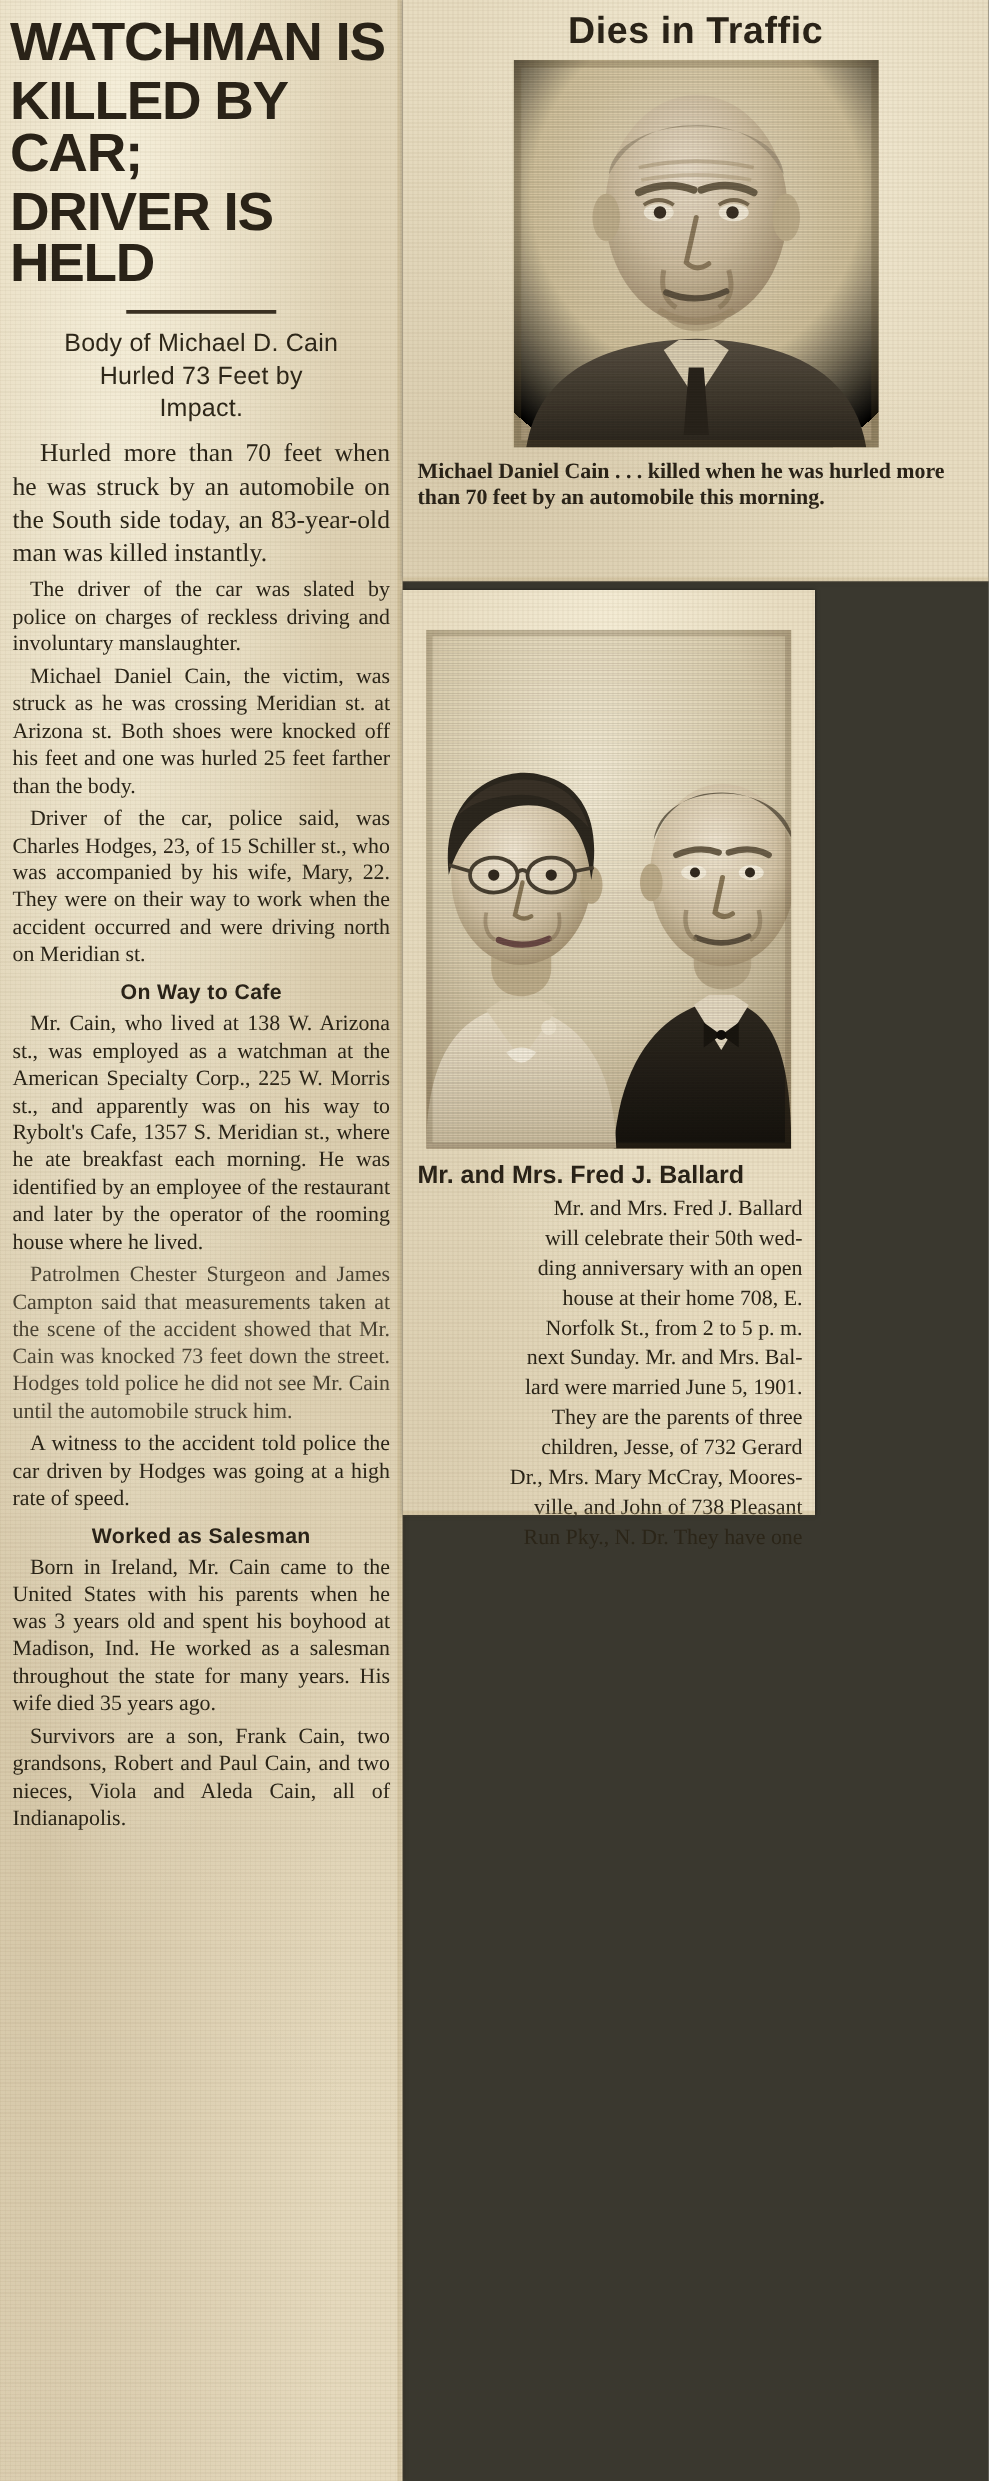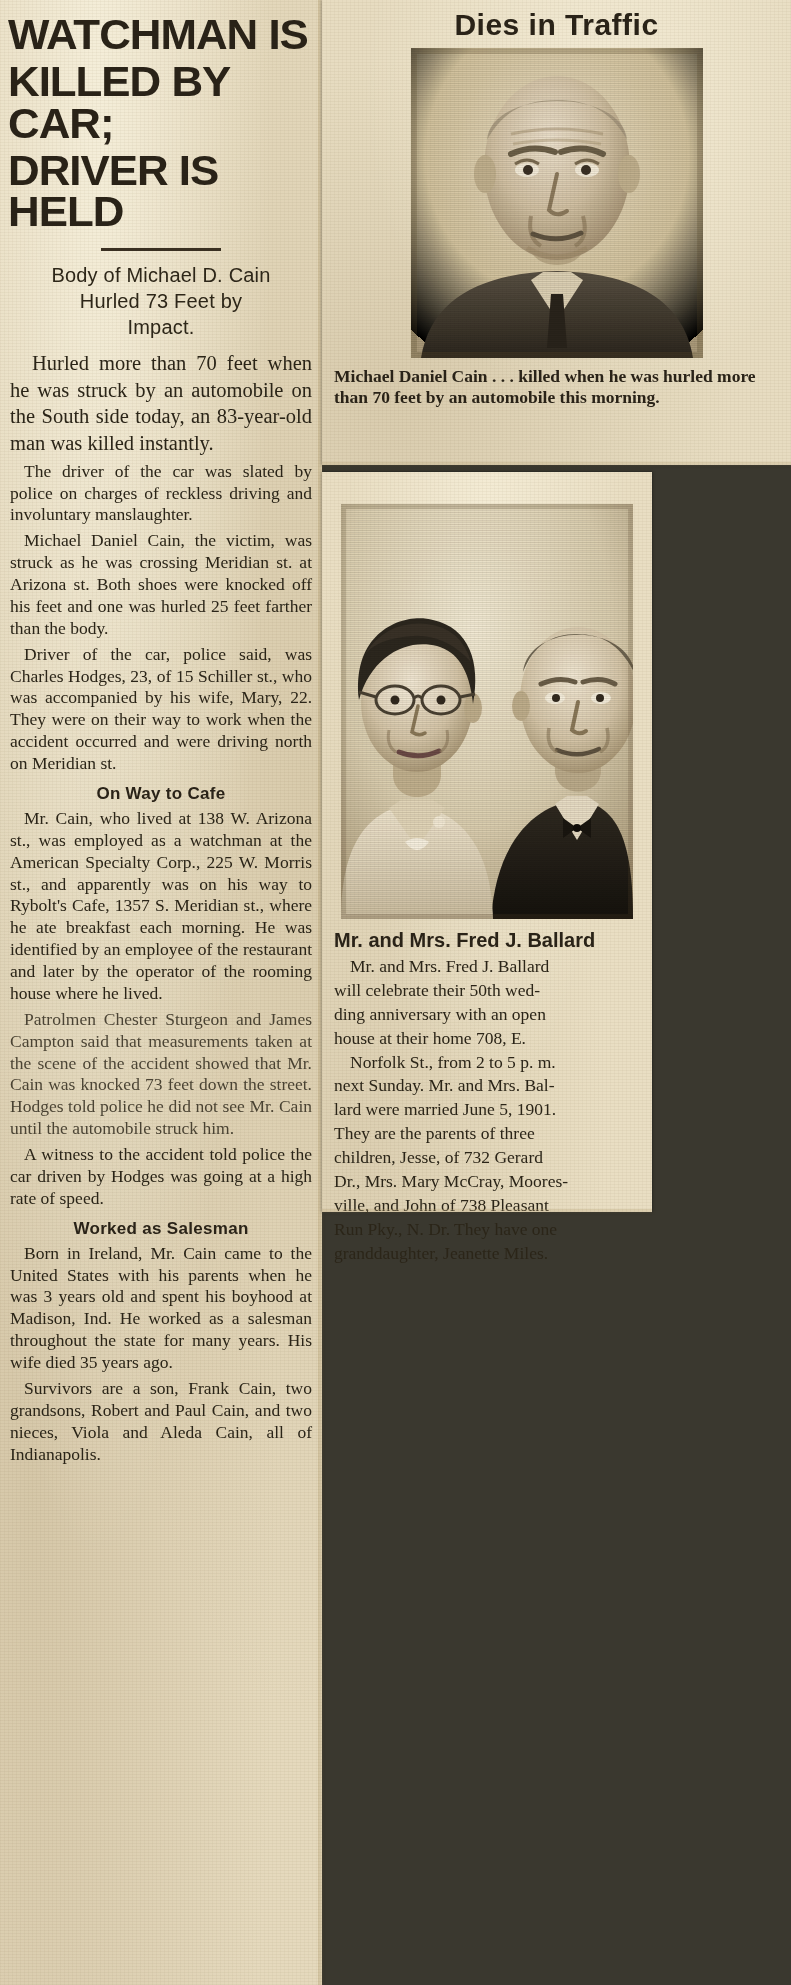--- a/index.html
+++ b/index.html
@@ -152,21 +152,21 @@
     font-size:20px;
     color:#2a2318;
     margin:10px 0 4px 6px;
     white-space:nowrap;
   }
   .ballard-par{
     font-size:17.5px;
     line-height:1.25;
     color:#2b2518;
     margin:2px 4px 0 6px;
-    text-align:left;
+    text-align:right;
     white-space:nowrap;
     overflow:hidden;
   }
   .ballard-par.indent{text-indent:16px;}
 
   
   .tear-right{
     position:absolute;right:-2px;top:0;width:6px;height:100%;
     background:linear-gradient(90deg, rgba(180,160,115,.45), rgba(58,56,47,.0));
   }
@@ -373,16 +373,15 @@
   <div class="ballard-par">ding anniversary with an open</div>
   <div class="ballard-par">house at their home 708,  E.</div>
   <div class="ballard-par indent">Norfolk St., from 2 to 5 p. m.</div>
   <div class="ballard-par">next Sunday. Mr. and Mrs. Bal-</div>
   <div class="ballard-par">lard were married June 5, 1901.</div>
   <div class="ballard-par">They are the parents of three</div>
   <div class="ballard-par">children, Jesse, of 732 Gerard</div>
   <div class="ballard-par">Dr., Mrs. Mary McCray, Moores-</div>
   <div class="ballard-par">ville, and John of 738 Pleasant</div>
   <div class="ballard-par">Run Pky., N. Dr. They have one</div>
-  <div class="ballard-par">granddaughter, Jeanette Miles.</div>
 
   <div class="tear-bottom"></div>
 </div>
 
 </body></html>

